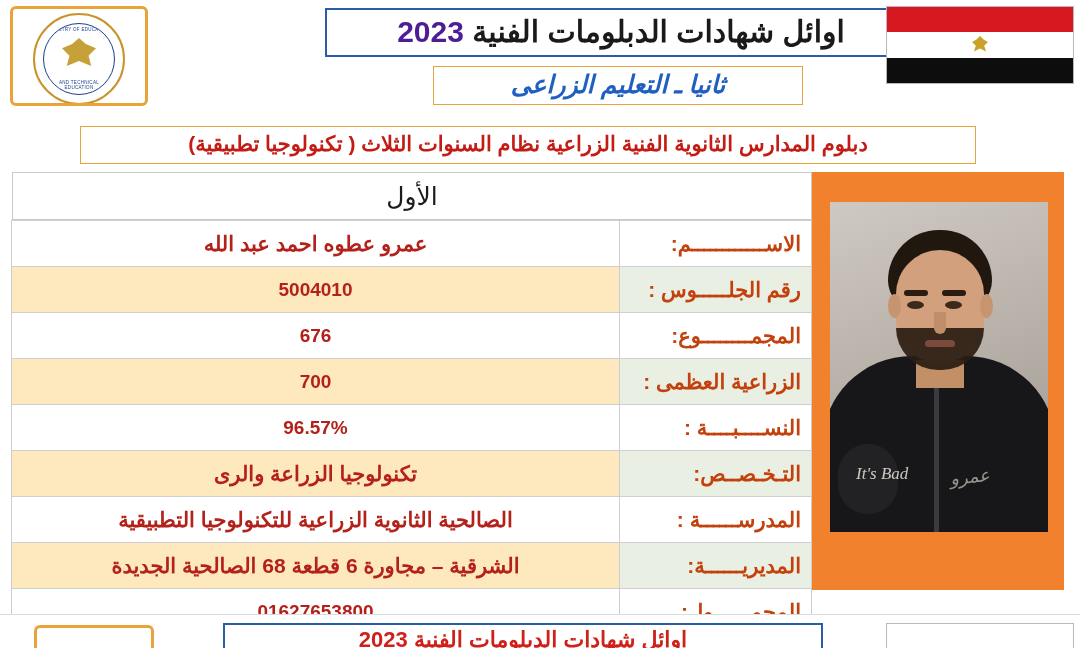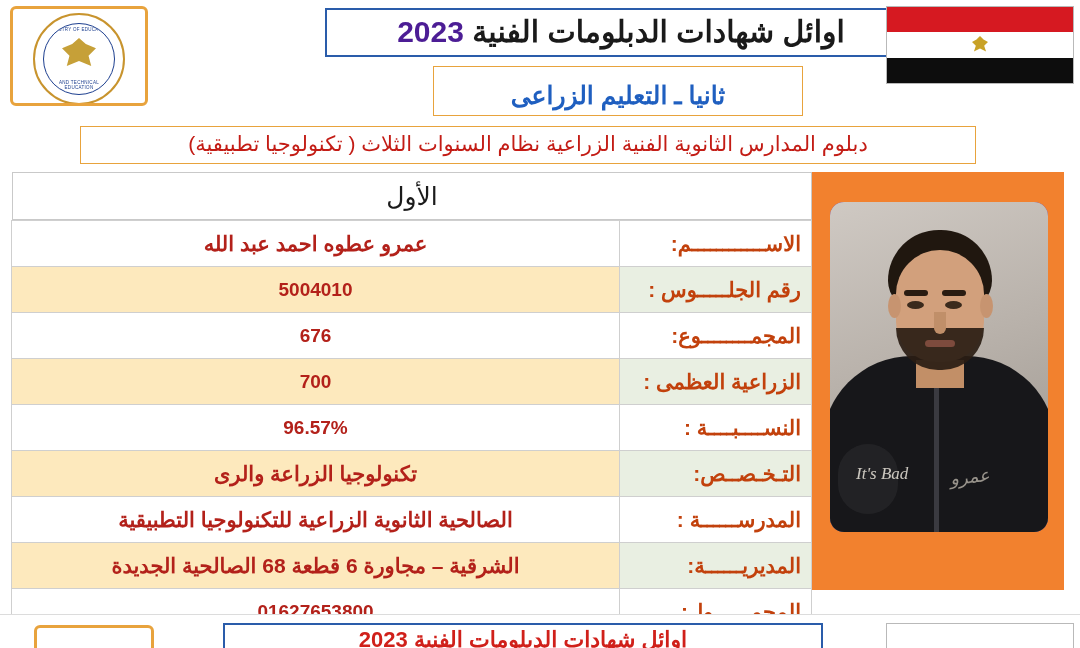--- a/index.html
+++ b/index.html
@@ -105,25 +105,26 @@
   .title-main .red { color: #4c1d95; }
   .title-sub {
     position: absolute;
     top: 66px;
     right: 277px;
     width: 370px;
     box-sizing: border-box;
     border: 1px solid #e8a33d;
     background: #ffffff;
     text-align: center;
-    padding: 14px 6px 5px;
+    padding: 3px 6px 5px;
     font-size: 25px;
     font-weight: bold;
     color: #1f5fc0;
     direction: rtl;
+    font-style: italic;
   }
   .flag {
     position: absolute;
     top: 6px;
     left: 886px;
     width: 188px;
     height: 78px;
     border: 1px solid #b9b9b9;
     box-sizing: border-box;
     overflow: hidden;
@@ -147,21 +148,21 @@
     position: absolute;
     top: 126px;
     right: 104px;
     width: 896px;
     box-sizing: border-box;
     border: 1px solid #e8a33d;
     background: #ffffff;
     text-align: center;
     padding: 5px 8px 7px;
     font-size: 21px;
-    font-weight: normal;
+    font-weight: bold;
     color: #c31c15;
     direction: rtl;
   }
 
   
   .card {
     position: absolute;
     top: 172px;
     right: 16px;
     width: 1052px;
@@ -192,21 +193,20 @@
     box-sizing: border-box;
   }
   .photo-frame {
     position: absolute;
     top: 30px;
     right: 16px;
     width: 218px;
     height: 330px;
     background: #701a75;
     overflow: hidden;
-    border-radius: 14px;
   }
   
   .ph-bg {
     position: absolute; inset: 0;
     background: linear-gradient(160deg, #cfc9c3 0%, #b9b2ab 45%, #9a948d 100%);
   }
   .ph-hair {
     position: absolute;
     top: 28px; left: 58px;
     width: 104px; height: 80px;

